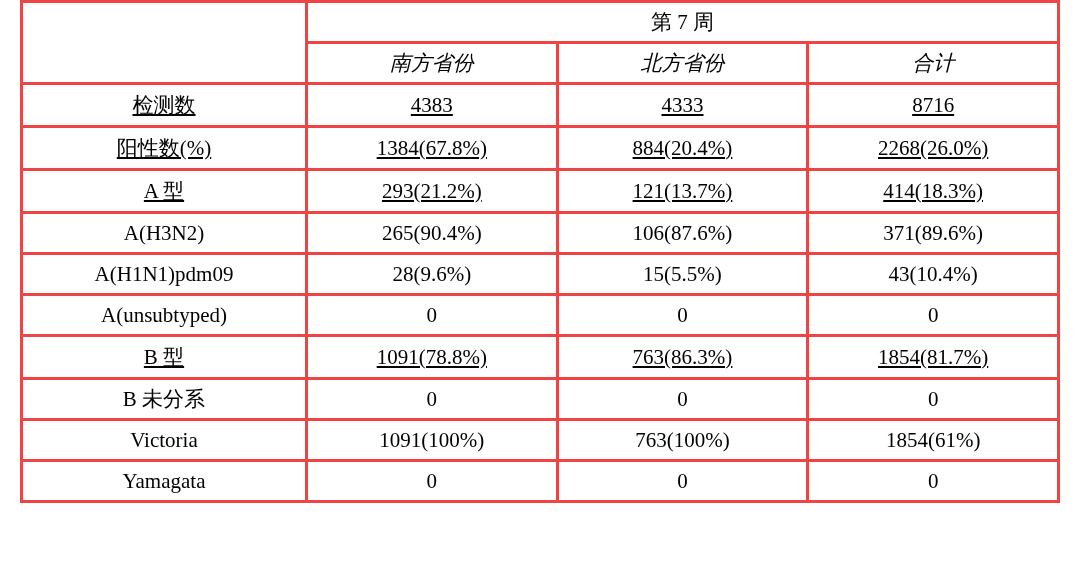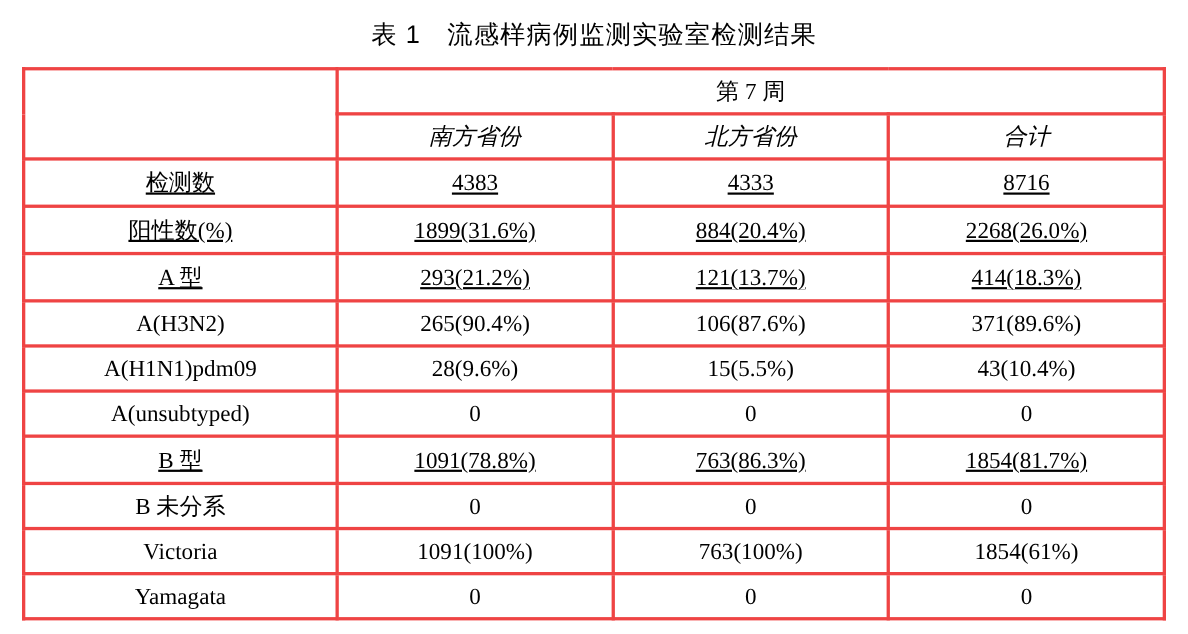--- a/index.html
+++ b/index.html
@@ -71,21 +71,20 @@
   }
   tr.row-tall td {
     height: 40px;
   }
 </style>
 </head>
 <body>
 
 <div class="page">
 
-  <div class="table-title">表 1　流感样病例监测实验室检测结果</div>
 
   <table class="data-table">
     <tbody>
       <tr>
         <td class="label-cell corner" rowspan="2"></td>
         <td colspan="3" class="week-header">第 7 周</td>
       </tr>
       <tr>
         <td class="val-cell subhead">南方省份</td>
         <td class="val-cell subhead">北方省份</td>
@@ -94,21 +93,21 @@
 
       <tr class="row-tall">
         <td class="label-cell bold">检测数</td>
         <td class="val-cell bold">4383</td>
         <td class="val-cell bold">4333</td>
         <td class="val-cell-last bold">8716</td>
       </tr>
 
       <tr class="row-tall">
         <td class="label-cell bold">阳性数(%)</td>
-        <td class="val-cell bold">1899(31.6%)</td>
+        <td class="val-cell bold">1384(67.8%)</td>
         <td class="val-cell bold">884(20.4%)</td>
         <td class="val-cell-last bold">2268(26.0%)</td>
       </tr>
 
       <tr class="row-tall">
         <td class="label-cell bold">A 型</td>
         <td class="val-cell bold">293(21.2%)</td>
         <td class="val-cell bold">121(13.7%)</td>
         <td class="val-cell-last bold">414(18.3%)</td>
       </tr>

